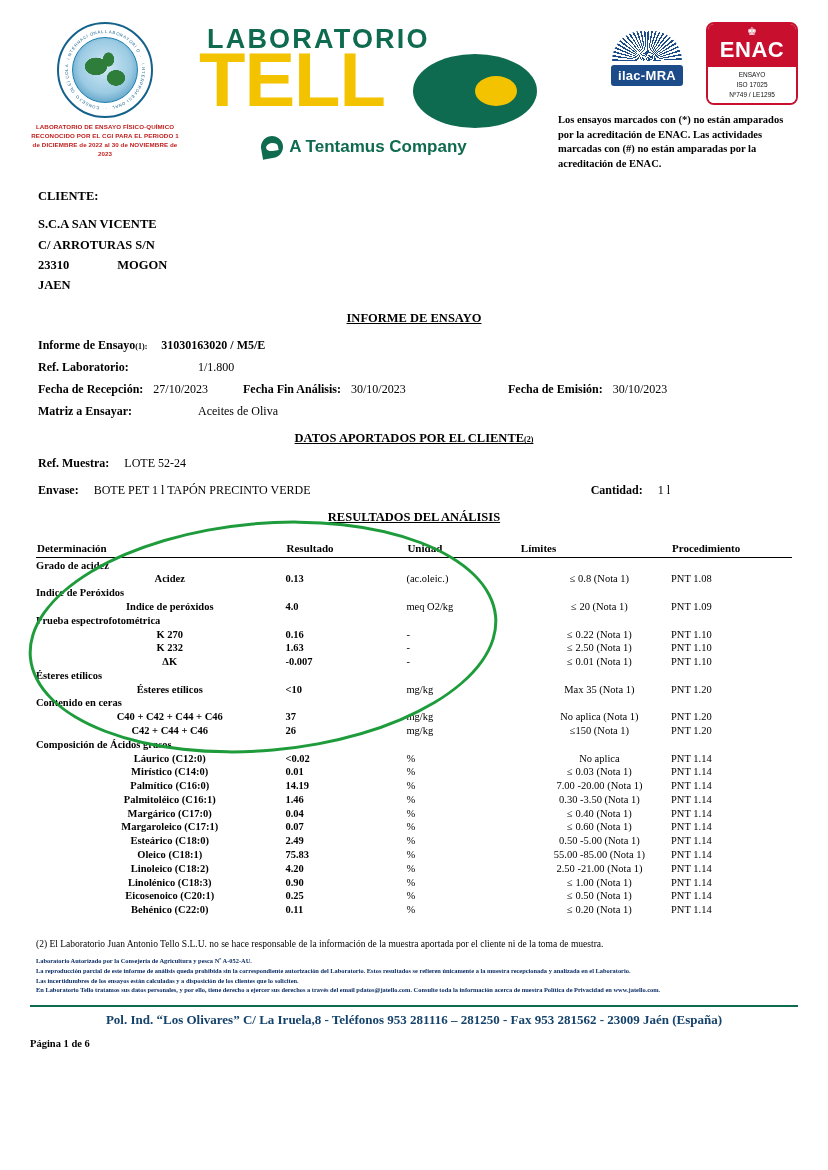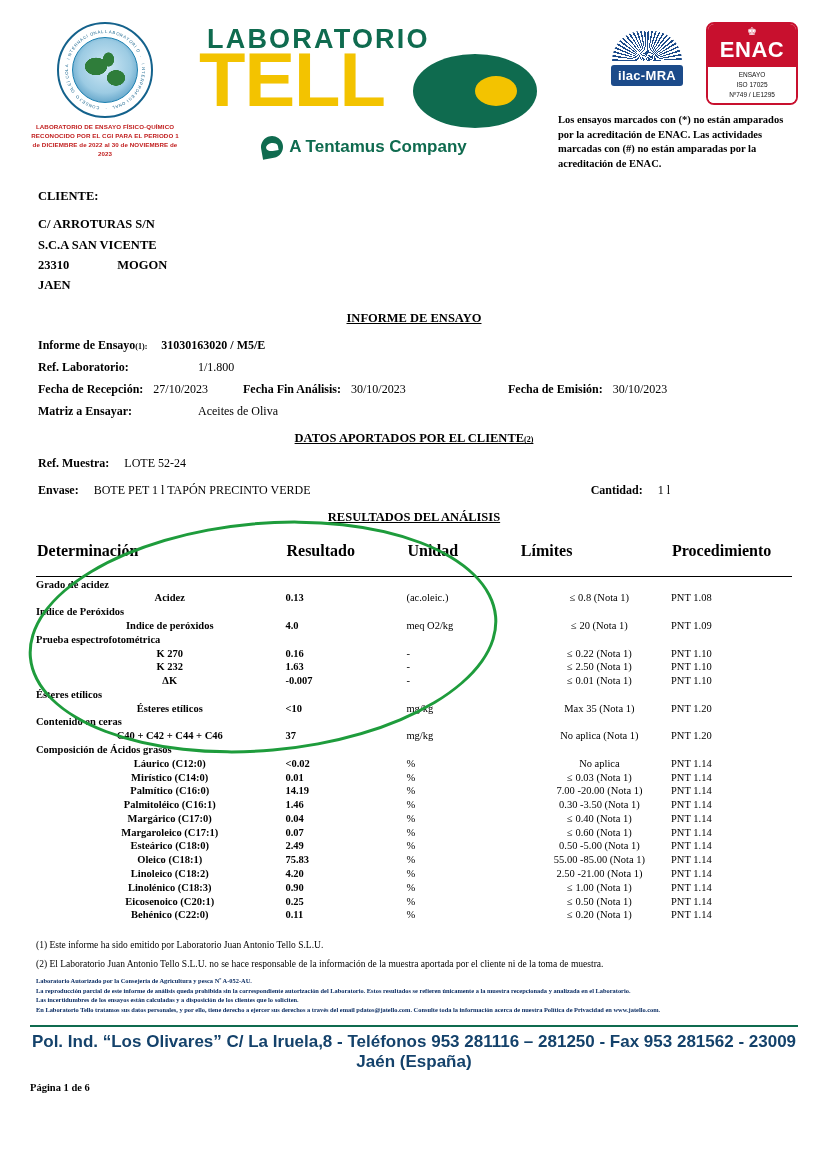--- a/index.html
+++ b/index.html
@@ -89,22 +89,22 @@
   .sample { margin-top:10px; font-size:12px; padding-left:8px;font-family:Liberation Serif, serif; }
   .sample-line { margin-bottom:12px; }
   .sample-line .lbl { font-weight:bold; }
   .sample-line .val { margin-left:12px; }
   .cantidad { float:right; margin-right:128px; }
   .cantidad .lbl { font-weight:bold; }
 
   
   .results { margin-top:16px; padding:0 6px; }
   table { width:100%; border-collapse:collapse; font-size:10.5px; }
-  thead th { font-weight:bold; font-size:16px; text-align:left; border-bottom:1.4px solid #000;
-     padding-bottom:16px; }
+  thead th { font-weight:bold; font-size:11px; text-align:left; border-bottom:1.4px solid #000;
+     padding-bottom:3px; }
   th.c-det { width:33%; }
   th.c-res { width:16%; }
   th.c-uni { width:15%; }
   th.c-lim { width:20%; }
   th.c-pro { width:16%; }
   tbody td { padding:1.4px 0; }
   td.det { font-weight:bold; }
   td.det.sub { font-weight:bold; padding-left:18px;text-align:center; }
   td.res { font-weight:bold; text-align:right; padding-right:26%; }
   td.uni { }
@@ -114,21 +114,21 @@
   
   .ellipse { position:absolute; left:28px; top:522px; width:470px; height:230px;
      border: 3.5px solid #1e9c3c; border-radius:50%; transform: rotate(-5deg); pointer-events:none; }
 
   
   .notes { margin-top:16px; font-size:9.5px; line-height:1.55; padding:0 6px; }
   .notes .small { font-size:6.4px; line-height:1.5; color:#0b2d63; font-family:"Liberation Serif", serif; }
   .notes .small b { color:#0b2d63; }
 
   .footer { margin-top:10px; border-top:2px solid #0f6b4f; padding-top:5px; text-align:center; }
-  .footer .addr { font-family:Liberation Sans, sans-serif; font-weight:bold; font-size:17px; color:#14426b; }
+  .footer .addr { font-family:Liberation Serif, serif; font-weight:bold; font-size:13px; color:#14426b; }
   .footer .mail { font-size:10.5px; font-weight:bold; color:#14426b; margin-top:3px; }
   .pageno { text-align:left; font-weight:bold; font-size:10.5px; margin-top:10px; padding-right:6px; }
 </style>
 </head>
 <body>
 
 <div class="page">
 
   <div class="header">
 
@@ -234,22 +234,22 @@
           </div>
         </div>
       </div>
       <div class="accred-note">Los ensayos marcados con (*) no están amparados por la acreditación de ENAC. Las actividades marcadas con (#) no están amparadas por la acreditación de ENAC.</div>
     </div>
   </div>
 
   <div class="client">
     <div>CLIENTE:</div>
     <div style="height:8px"></div>
+    <div>S.C.A SAN VICENTE</div>
     <div>C/ ARROTURAS S/N</div>
-    <div>S.C.A SAN VICENTE</div>
     <div class="row-city">
       <span>23310</span><span class="city">MOGON</span>
     </div>
     <div>JAEN</div>
   </div>
 
   <div class="title-center">INFORME DE ENSAYO</div>
 
   <div class="meta">
     <div class="meta-line">
@@ -392,20 +392,27 @@
             <td class="pro"></td>
           </tr>
           <tr>
             <td class="det sub">C40 + C42 + C44 + C46</td>
             <td class="res">37</td>
             <td class="uni">mg/kg</td>
             <td class="lim">No aplica (Nota 1)</td>
             <td class="pro">PNT 1.20</td>
           </tr>
           <tr>
+            <td class="det sub">C42 + C44 + C46</td>
+            <td class="res">26</td>
+            <td class="uni">mg/kg</td>
+            <td class="lim">≤150 (Nota 1)</td>
+            <td class="pro">PNT 1.20</td>
+          </tr>
+          <tr>
             <td class="det">Composición de Ácidos grasos</td>
             <td class="res"></td>
             <td class="uni"></td>
             <td class="lim"></td>
             <td class="pro"></td>
           </tr>
           <tr>
             <td class="det sub">Láurico (C12:0)</td>
             <td class="res">&lt;0.02</td>
             <td class="uni">%</td>
@@ -489,21 +496,20 @@
             <td class="lim">≤ 0.20 (Nota 1)</td>
             <td class="pro">PNT 1.14</td>
           </tr>
         </tbody>
     </table>
   </div>
 
   <div class="ellipse"></div>
 
   <div class="notes">
-    <div>(1) Este informe ha sido emitido por Laboratorio Juan Antonio Tello S.L.U.</div>
     <div style="height:4px"></div>
     <div>(2) El Laboratorio Juan Antonio Tello S.L.U. no se hace responsable de la información de la muestra aportada por el cliente ni de la toma de muestra.</div>
     <div style="height:5px"></div>
     <div class="small"><b>Laboratorio Autorizado por la Consejería de Agricultura y pesca Nº A-052-AU.</b></div>
     <div class="small"><b>La reproducción parcial de este informe de análisis queda prohibida sin la correspondiente autorización del Laboratorio. Estos resultados se refieren únicamente a la muestra recepcionada y analizada en el Laboratorio.</b></div>
     <div class="small"><b>Las incertidumbres de los ensayos están calculadas y a disposición de los clientes que lo soliciten.</b></div>
     <div class="small"><b>En Laboratorio Tello tratamos sus datos personales, y por ello, tiene derecho a ejercer sus derechos a través del email pdatos@jatello.com. Consulte toda la información acerca de nuestra Política de Privacidad en www.jatello.com.</b></div>
   </div>
 
   <div class="footer">

